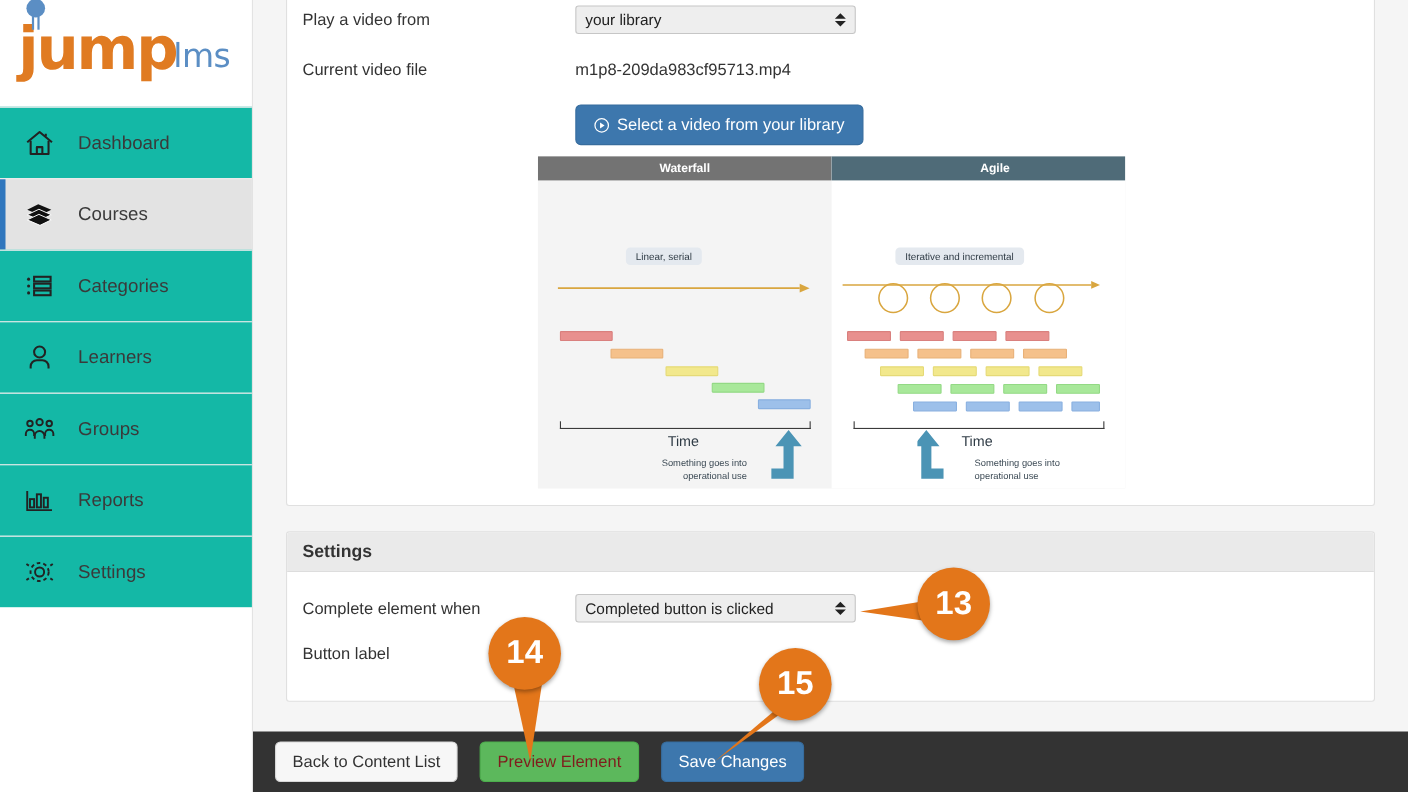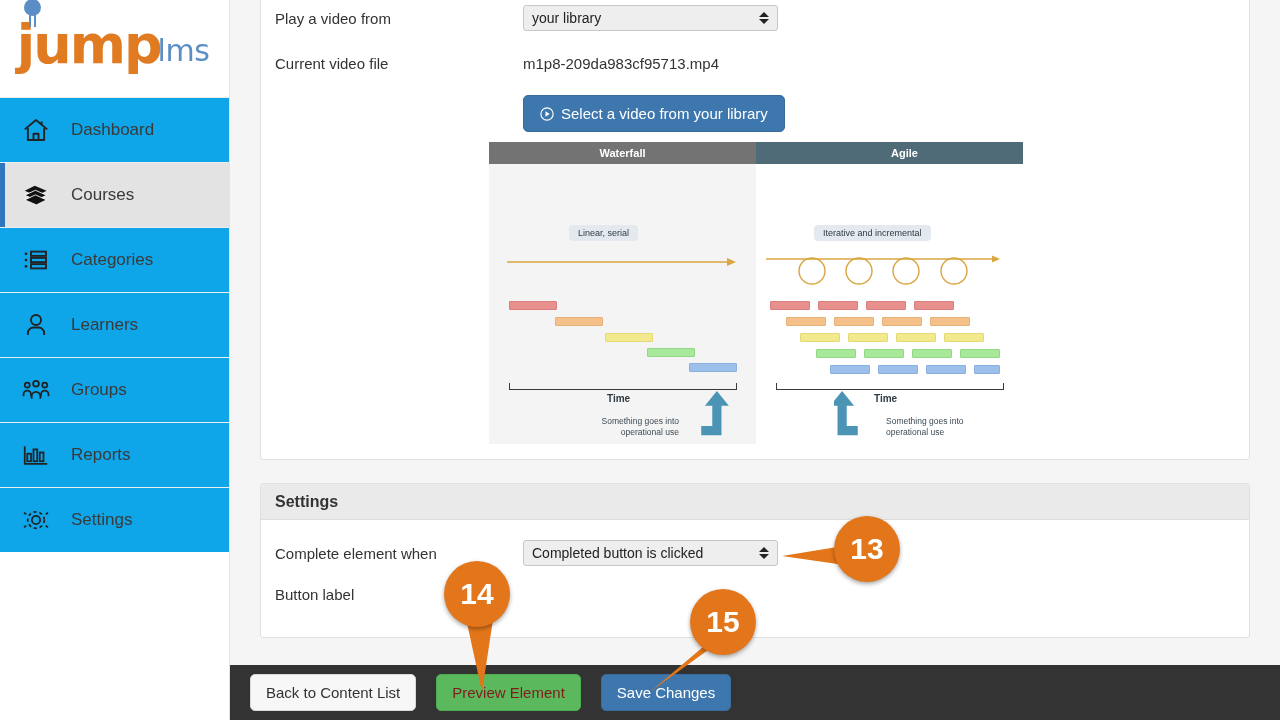--- a/index.html
+++ b/index.html
@@ -49,21 +49,21 @@
 
   .nav-item {
     position: relative;
     height: 65px;
     display: flex; align-items: center;
     padding-left: 14px;
     border-top: 1px solid #ededed;
     color: #3a3a3a;
     font-size: 17px;
     cursor: pointer;
-    background: #0ea5e9;
+    background: #14b8a6;
   }
   .nav-item.active { background: #e3e3e3; }
   .nav-item.active::before {
     content: ""; position: absolute; left: 0; top: 0;
     width: 5px; height: 100%; background: #2f76bd;
   }
   .nav-icon {
     width: 34px; height: 34px;
     margin-right: 18px; margin-left: 5px;
     display: flex; align-items: center; justify-content: center;
@@ -167,21 +167,21 @@
   .c-red{background:#e8908e;border:1px solid #d9807e;}
   .c-org{background:#f5c18b;border:1px solid #e8b178;}
   .c-yel{background:#f2e88c;border:1px solid #e5da77;}
   .c-grn{background:#a8e89a;border:1px solid #93d985;}
   .c-blu{background:#9dc0ea;border:1px solid #89b0e0;}
   .axis {
     position: absolute; border-bottom: 1.5px solid #3a3a3a;
     border-left: 1.5px solid #3a3a3a; border-right: 1.5px solid #3a3a3a;
     height: 7px;
   }
-  .time-lbl { position:absolute; font-size:10px; font-weight:bold; color:#2f3b45; }
+  .time-lbl { position:absolute; font-size:13px; font-weight:normal; color:#2f3b45; }
   .note { position:absolute; font-size:8.5px; color:#3c4a55; line-height:1.25; text-align:right; }
   .note.left { text-align:left; }
 
   
   #footer {
     position: absolute; left: 230px; top: 665px;
     width: 1050px; height: 55px;
     background: #333333;
     display: flex; align-items: center;
     padding-left: 20px; gap: 20px;

